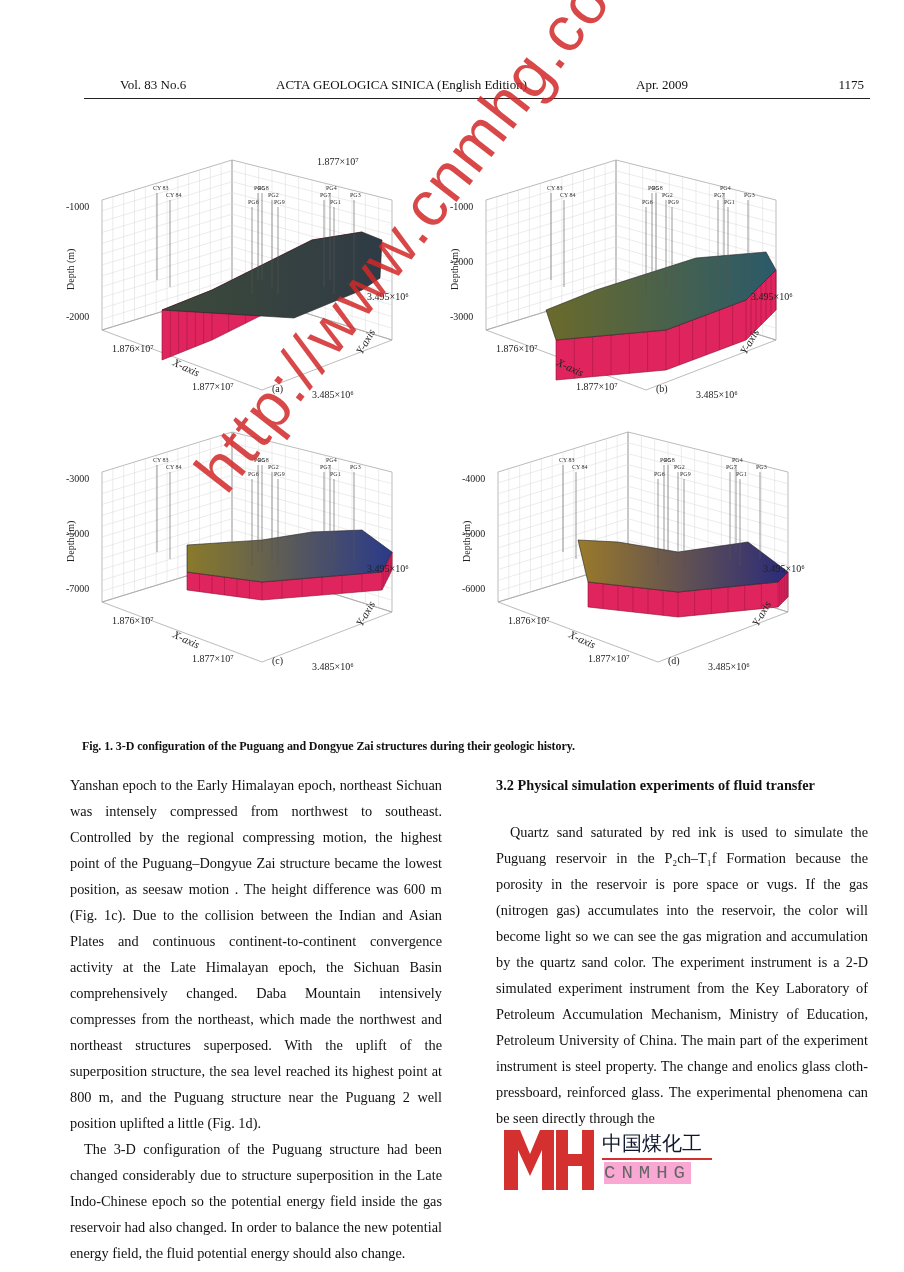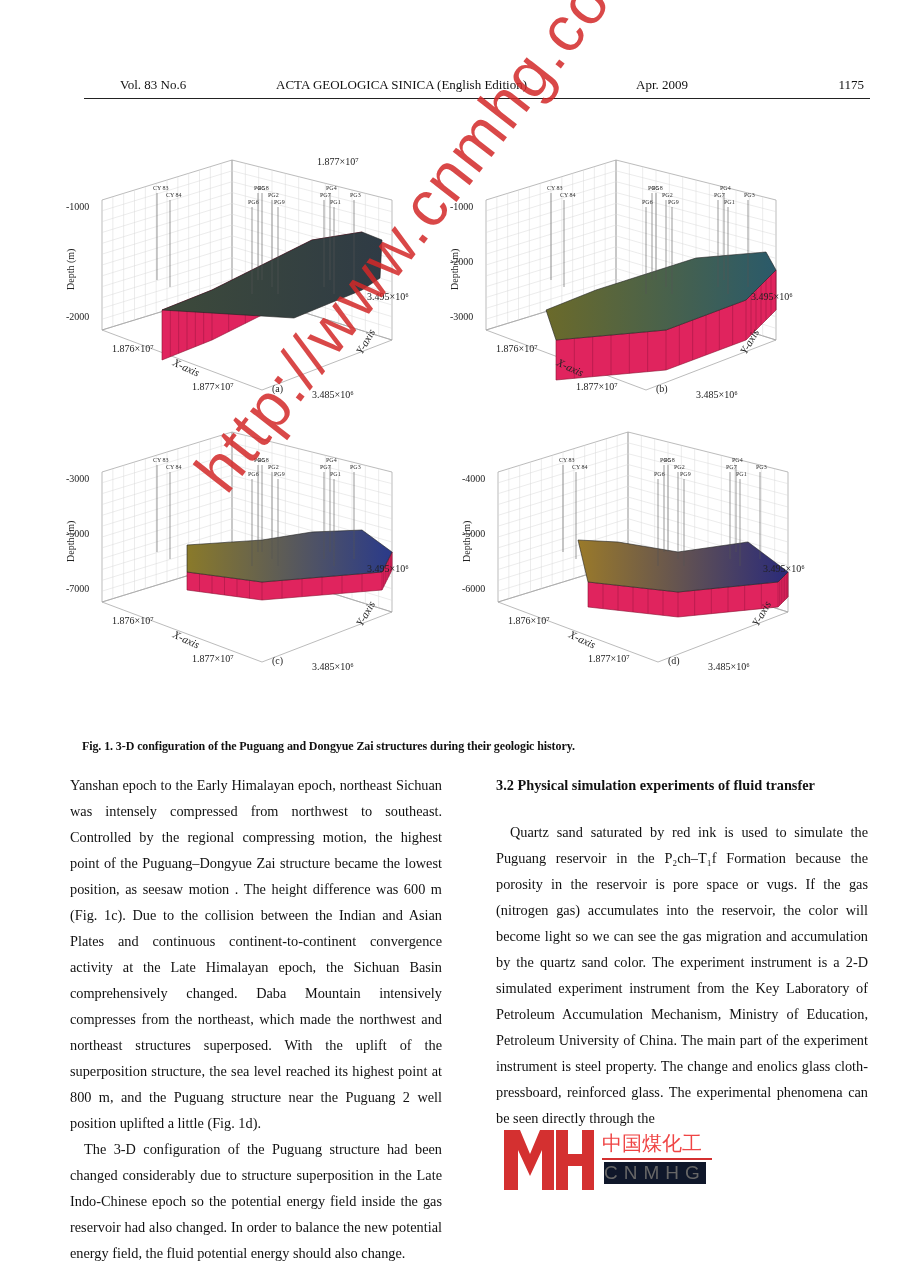--- a/index.html
+++ b/index.html
@@ -18,23 +18,23 @@
   .col-right{left:469px;margin-left:27px;}
   .col p{margin:0;}
   .indent{text-indent:14px;}
   .sec-h{font-weight:bold;}
   .sub-h{font-weight:bold;margin-left:14px !important;}
   .gap{height:21px;}
   .wm{position:absolute;pointer-events:none;}
   .wm-url{left:180px;top:460px;font-family:"Liberation Sans",sans-serif;font-size:64px;color:rgba(210,40,40,0.85);transform:rotate(-52deg);transform-origin:left top;white-space:nowrap;font-weight:normal;letter-spacing:2px;}
   .logo{position:absolute;left:502px;top:1128px;width:230px;height:66px;}
   .logo-mark{position:absolute;left:0;top:0;width:92px;height:64px;}
-  .logo-cn{position:absolute;left:98px;top:2px;font-family:Liberation Sans, sans-serif;font-size:20px;color:#ef4444;background:#fff;padding:0 2px;}
+  .logo-cn{position:absolute;left:98px;top:2px;font-family:Liberation Sans, sans-serif;font-size:20px;color:#0f172a;background:#fff;padding:0 2px;}
   .logo-line{position:absolute;left:100px;top:30px;width:110px;height:2px;background:#d43030;}
-  .logo-en{position:absolute;left:102px;top:34px;font-family:Liberation Sans, sans-serif;font-size:19px;letter-spacing:6px;color:#666;background:#0f172a;}
+  .logo-en{position:absolute;left:102px;top:34px;font-family:Liberation Mono, monospace;font-size:19px;letter-spacing:6px;color:#666;background:#f9a8d4;}
   .tick-lbl{font-family:"Liberation Serif",serif;font-size:10px;fill:#222;}
   .well-lbl{font-family:"Liberation Serif",serif;font-size:6px;fill:#333;}
   .axis-title{font-family:"Liberation Serif",serif;font-size:11px;fill:#222;font-style:italic;}
 </style>
 </head>
 <body>
 
 <div class="header">
   <span class="h-vol">Vol. 83 No.6</span>
   <span class="h-journal">ACTA GEOLOGICA SINICA (English Edition)</span>

